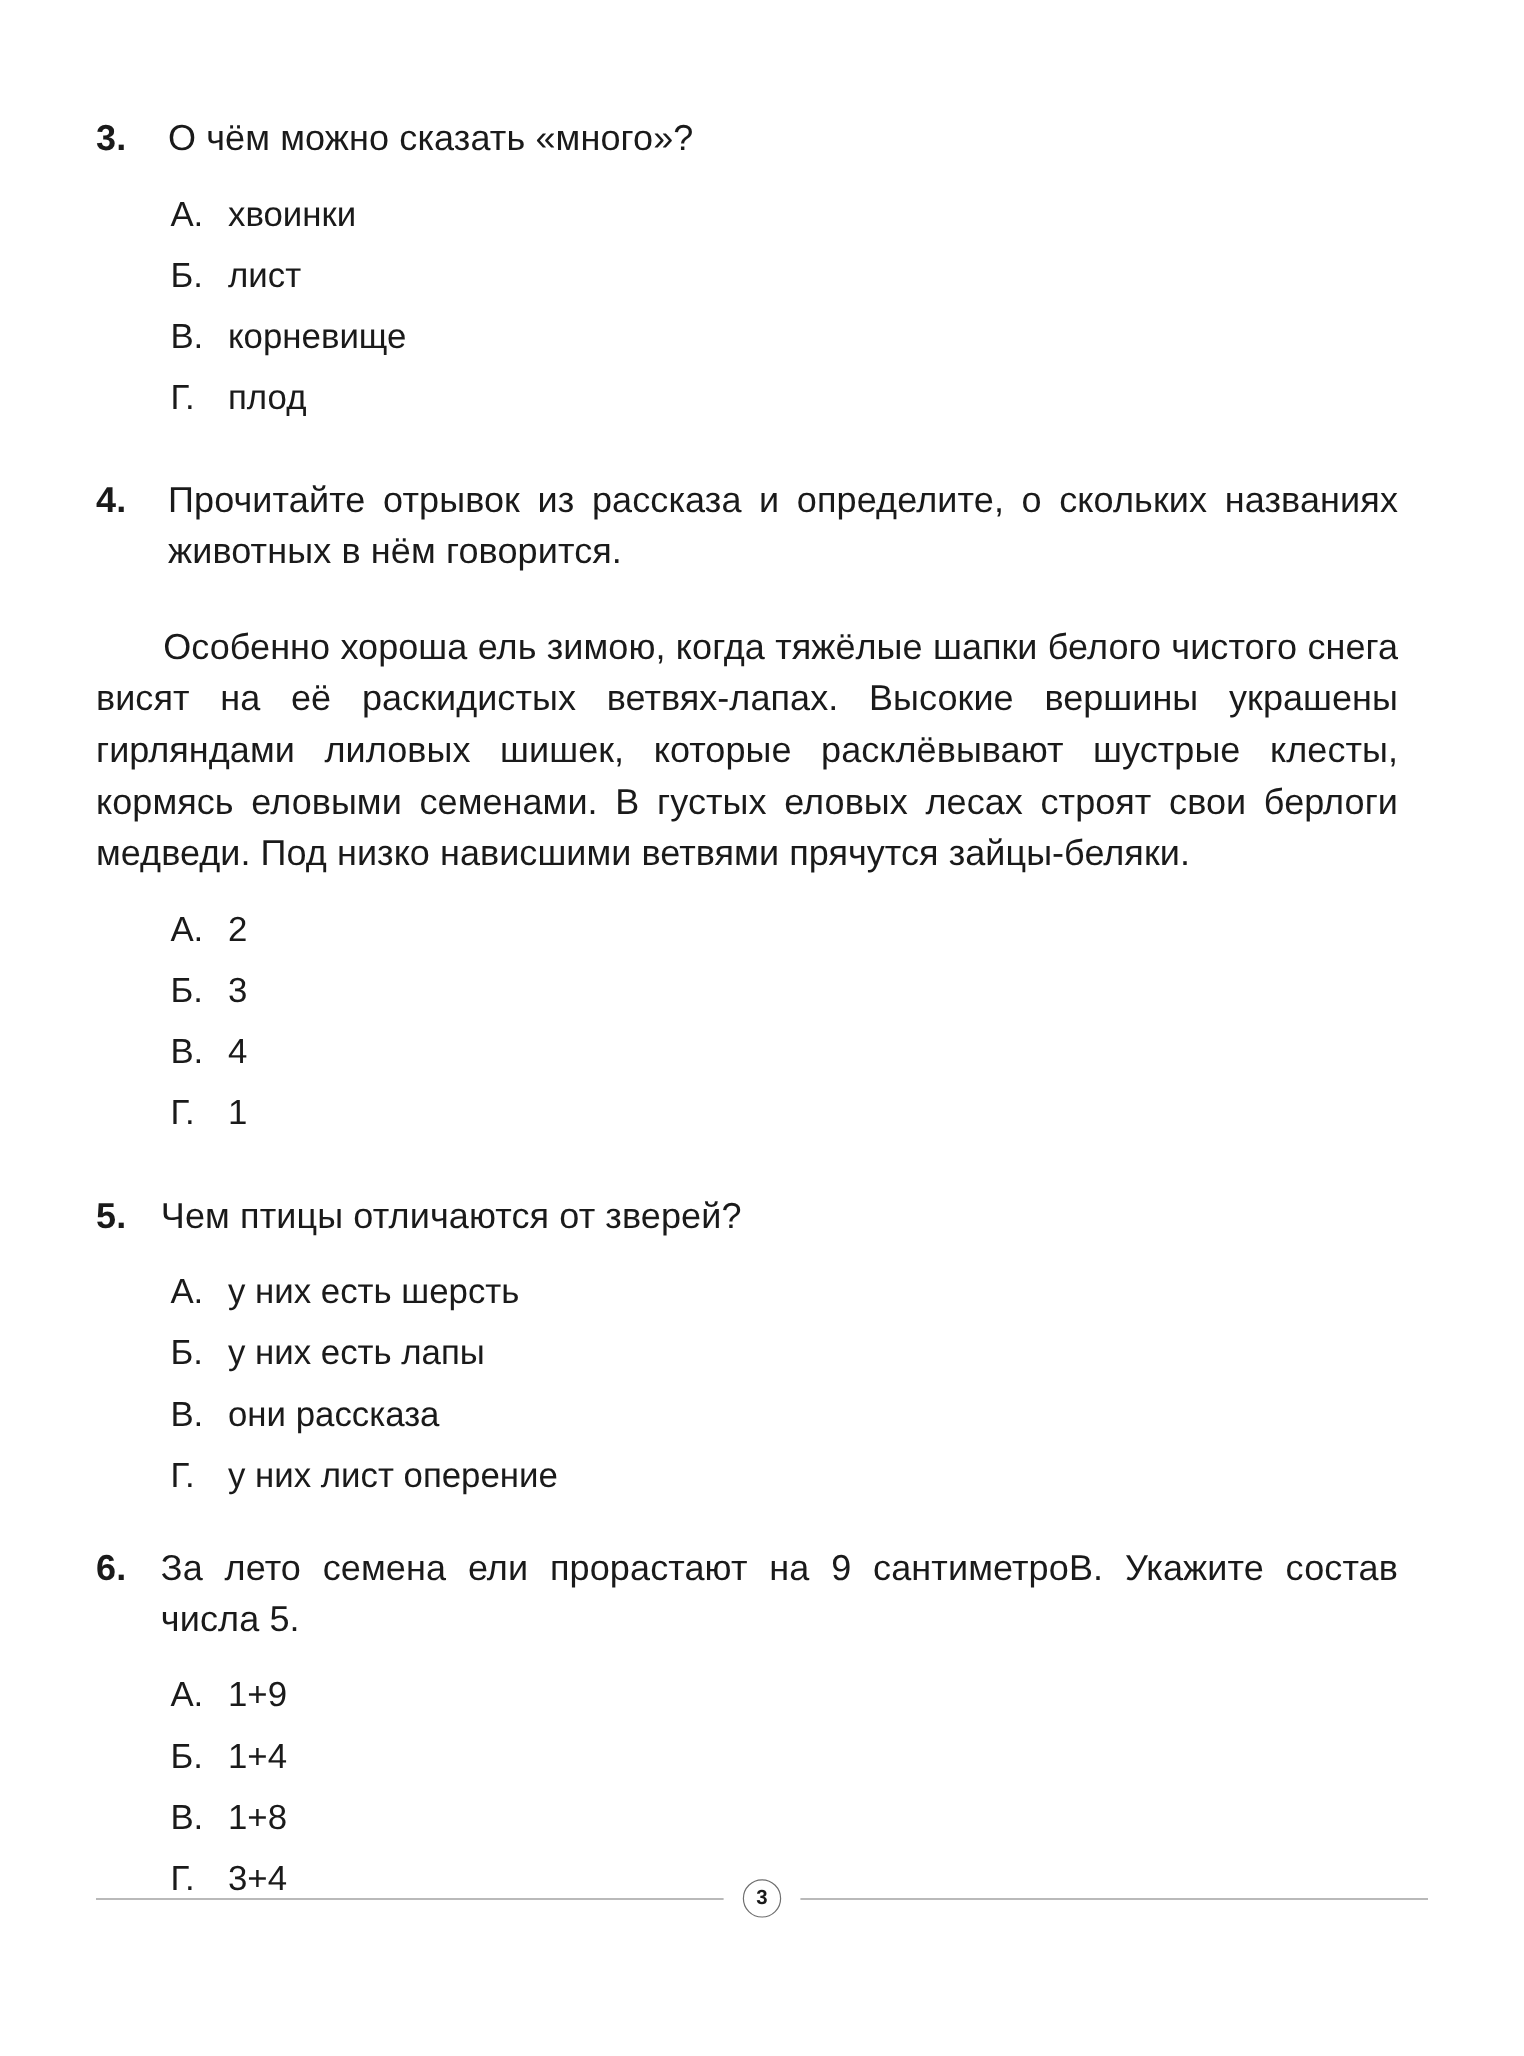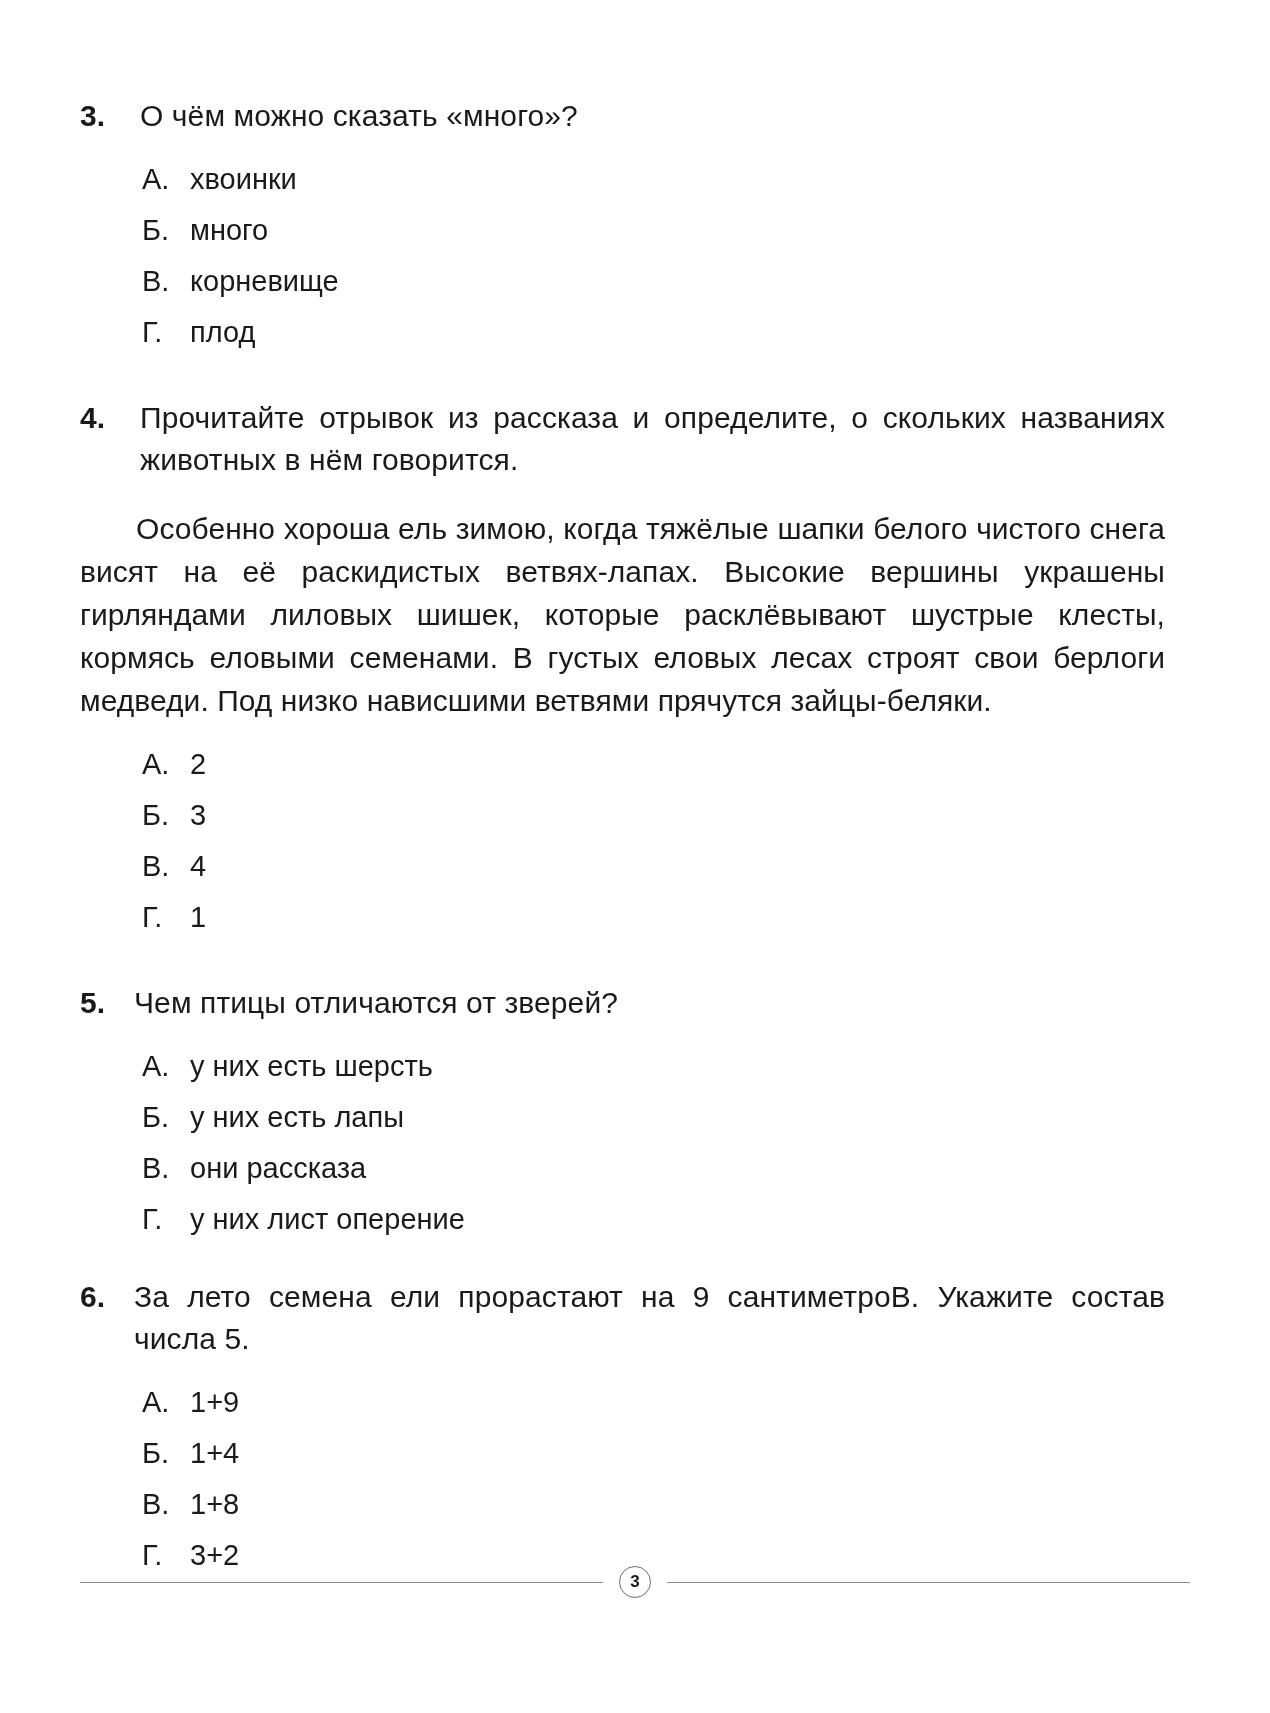--- a/index.html
+++ b/index.html
@@ -74,21 +74,21 @@
     flex: 1 1 auto;
     margin-top: 10px;
   }
 
   
   .story {
     font-size: 30px;
     line-height: 43px;
     text-align: justify;
     text-justify: inter-word;
-    margin-top: 26px;
+    margin-top: 37px;
     letter-spacing: 0.05px;
   }
   .story .indent {
     display: inline-block;
     width: 56px;
   }
 
   
   .gap-lg { height: 44px; }
   .gap-md { height: 36px; }
@@ -134,21 +134,21 @@
       <span class="q-num">3.</span>
       <span class="q-text nohy">О чём можно сказать «много»?</span>
     </div>
     <div class="options">
       <div class="option">
         <span class="opt-letter">А.</span>
         <span class="opt-text">хвоинки</span>
       </div>
       <div class="option">
         <span class="opt-letter">Б.</span>
-        <span class="opt-text">много</span>
+        <span class="opt-text">лист</span>
       </div>
       <div class="option">
         <span class="opt-letter">В.</span>
         <span class="opt-text">корневище</span>
       </div>
       <div class="option">
         <span class="opt-letter">Г.</span>
         <span class="opt-text">плод</span>
       </div>
     </div>
@@ -224,21 +224,21 @@
       <div class="option">
         <span class="opt-letter">Б.</span>
         <span class="opt-text">1+4</span>
       </div>
       <div class="option">
         <span class="opt-letter">В.</span>
         <span class="opt-text">1+8</span>
       </div>
       <div class="option">
         <span class="opt-letter">Г.</span>
-        <span class="opt-text">3+2</span>
+        <span class="opt-text">3+4</span>
       </div>
     </div>
   </div>
 
   <div class="footer">
     <div class="footer-rule"></div>
     <div class="page-badge">3</div>
     <div class="footer-rule"></div>
   </div>
 

